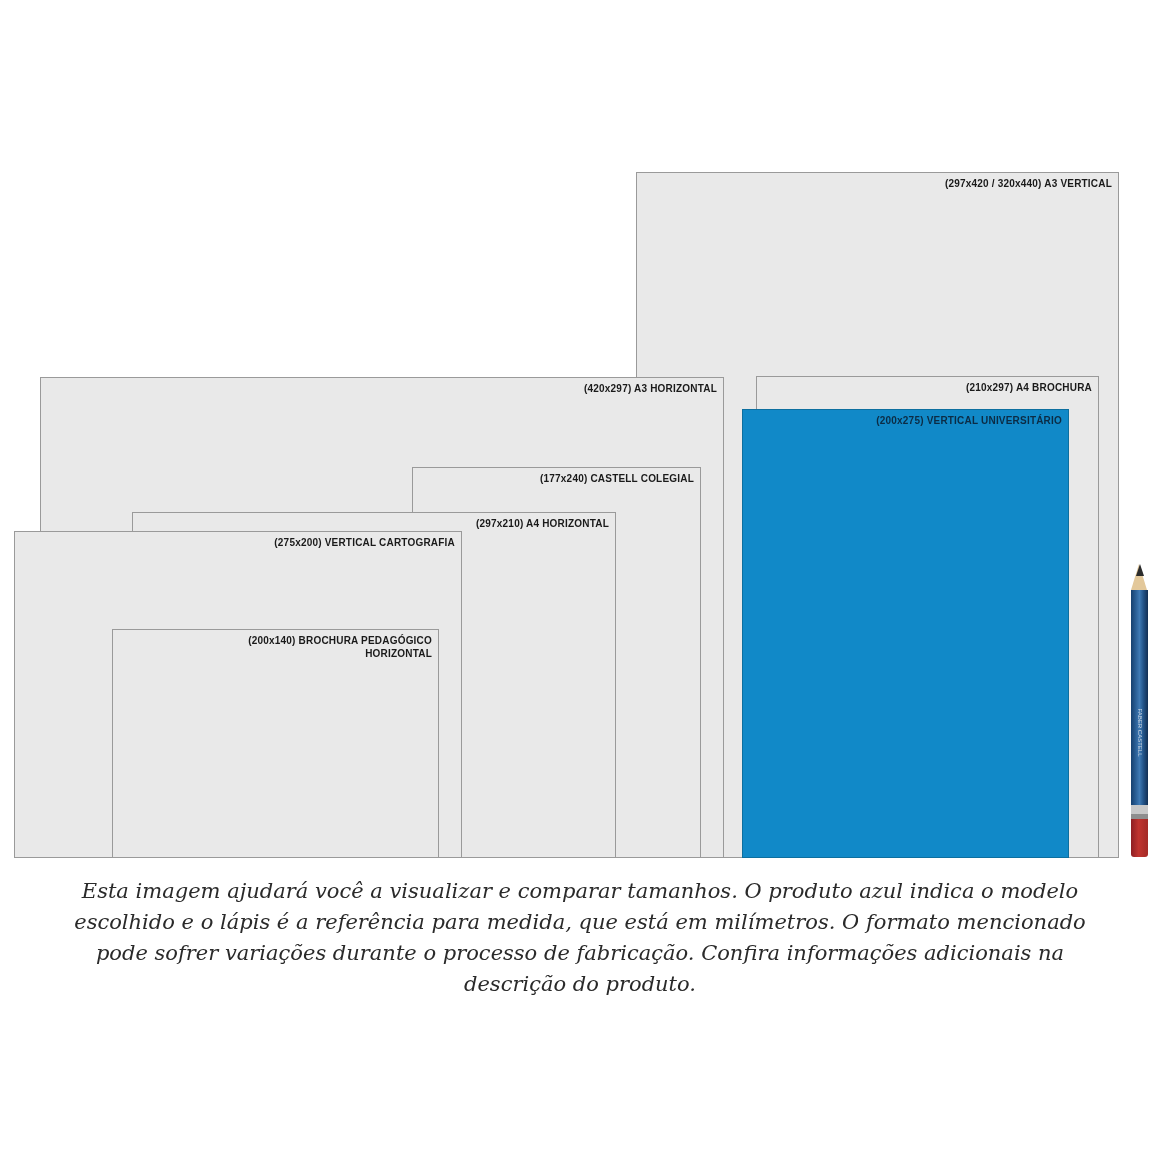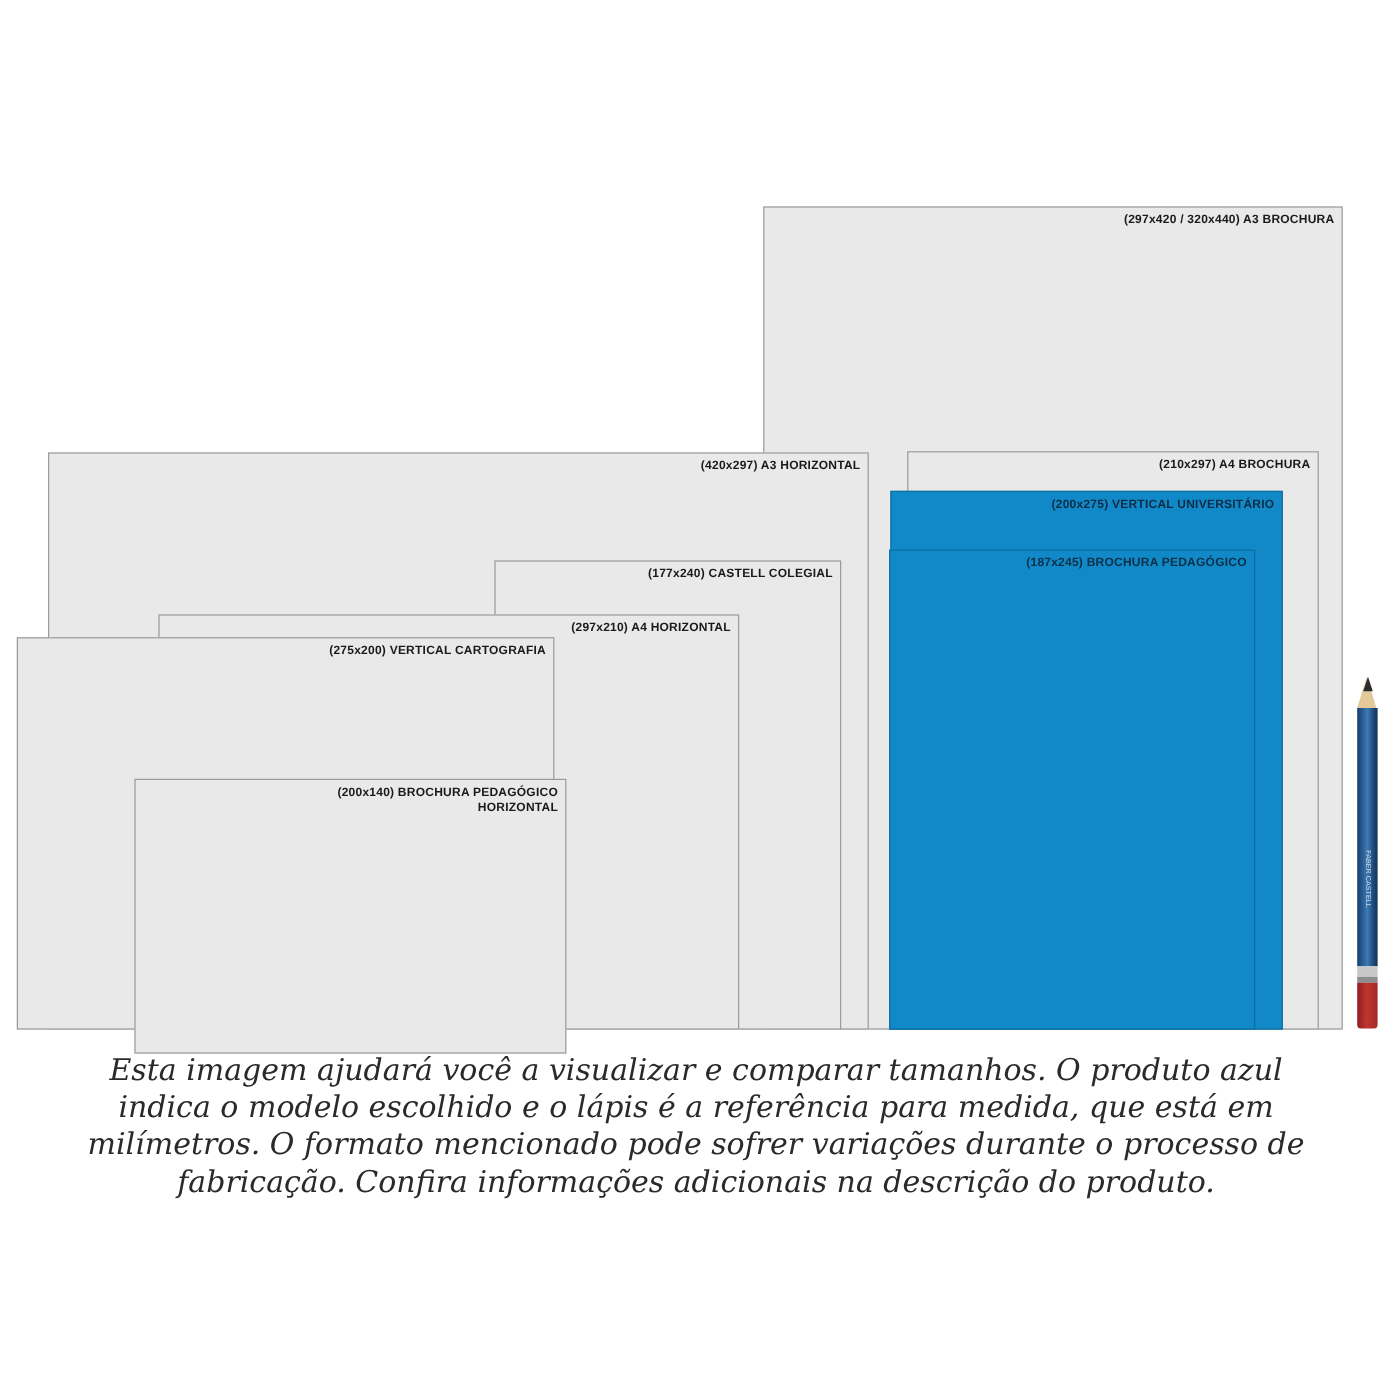--- a/index.html
+++ b/index.html
@@ -119,32 +119,32 @@
     white-space: nowrap;
   }
   #caption {
     position: absolute;
     left: 60px;
     top: 876px;
     width: 1040px;
     text-align: center;
     font-family: "DejaVu Serif", serif;
     font-style: italic;
-    font-size: 25px;
+    font-size: 21px;
     line-height: 31px;
     color: #2a2a2a;
   }
 </style>
 </head>
 <body>
 
 <div id="stage">
 
   <div class="sheet" style="left:636px; top:172px; width:483px; height:686px; z-index:1;">
-    <span class="lbl">(297x420 / 320x440) A3 BROCHURA</span>
+    <span class="lbl">(297x420 / 320x440) A3 VERTICAL</span>
   </div>
 
   <div class="sheet" style="left:40px; top:377px; width:684px; height:481px; z-index:2;">
     <span class="lbl">(420x297) A3 HORIZONTAL</span>
   </div>
 
   <div class="sheet" style="left:756px; top:376px; width:343px; height:482px; z-index:3;">
     <span class="lbl">(210x297) A4 BROCHURA</span>
   </div>
 
@@ -157,25 +157,22 @@
   </div>
 
   <div class="sheet" style="left:14px; top:531px; width:448px; height:327px; z-index:6;">
     <span class="lbl">(275x200) VERTICAL CARTOGRAFIA</span>
   </div>
 
   <div class="sheet blue" style="left:742px; top:409px; width:327px; height:449px; z-index:7;">
     <span class="lbl">(200x275) VERTICAL UNIVERSITÁRIO</span>
   </div>
 
-  <div class="sheet blue2" style="left:741px; top:458px; width:305px; height:400px; z-index:8;">
-    <span class="lbl">(187x245) BROCHURA PEDAGÓGICO</span>
-  </div>
 
-  <div class="sheet" style="left:112px; top:629px; width:360px; height:229px; z-index:9;margin-top:20px;">
+  <div class="sheet" style="left:112px; top:629px; width:327px; height:229px; z-index:9;">
     <span class="lbl">(200x140) BROCHURA PEDAGÓGICO
 HORIZONTAL</span>
   </div>
 
   <div id="pencil" style="z-index:10;">
     <div class="tip-wood"></div>
     <div class="tip-lead"></div>
     <div class="body"></div>
     <div class="brand">FABER CASTELL</div>
     <div class="band"></div>

